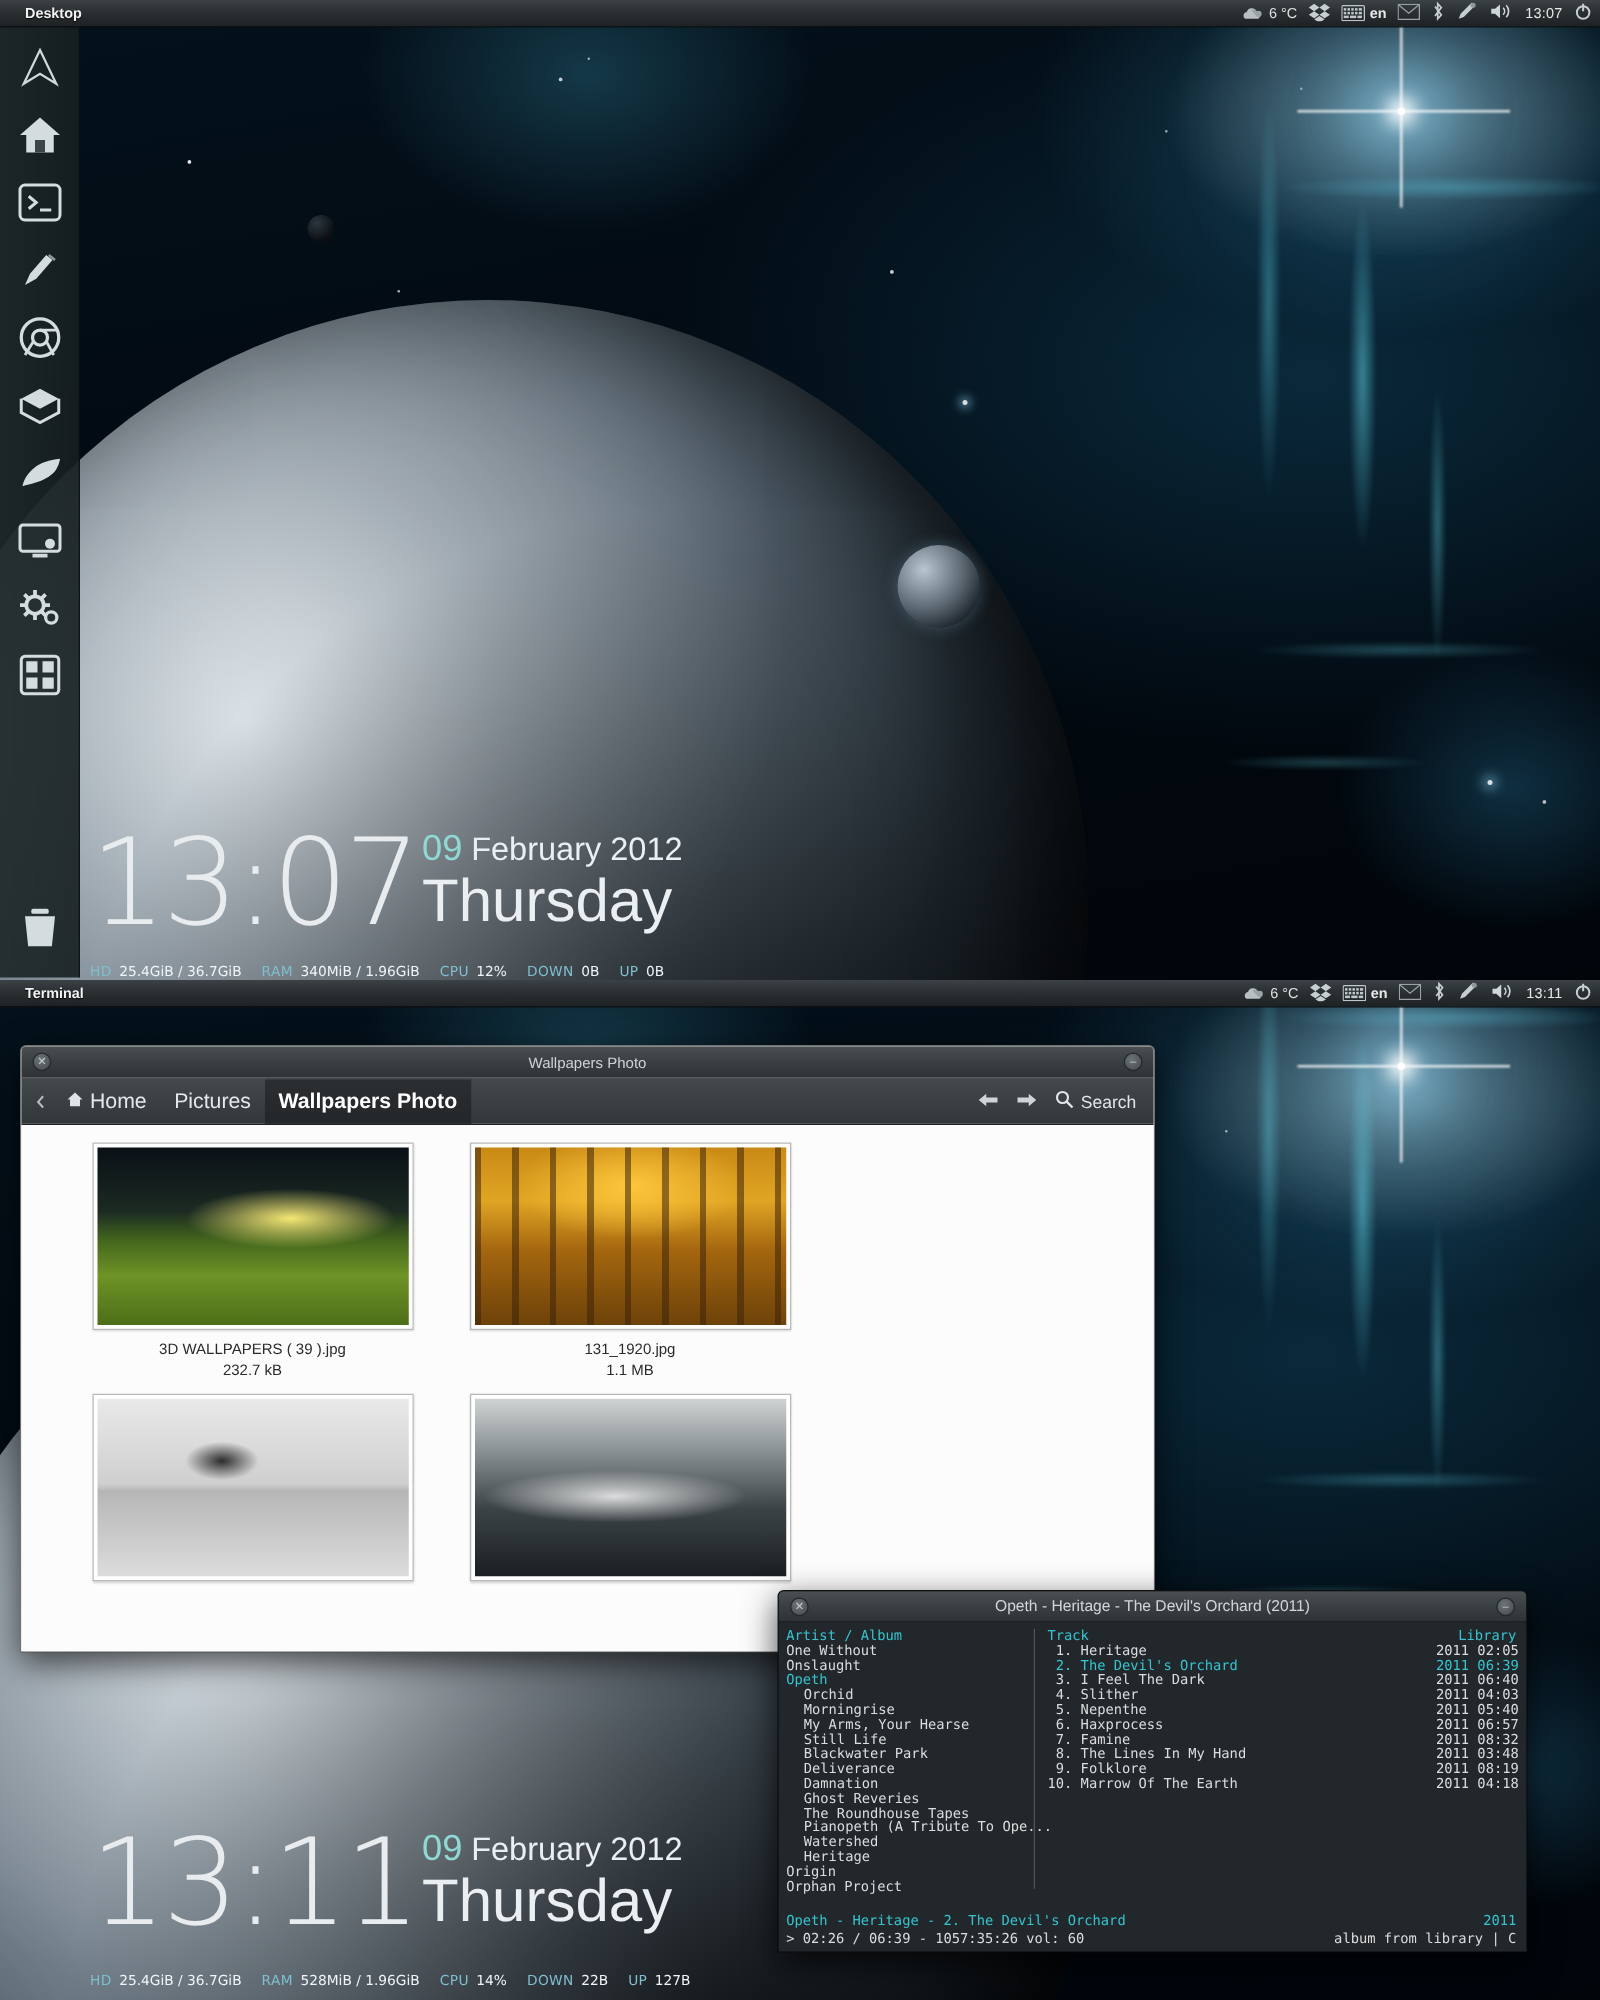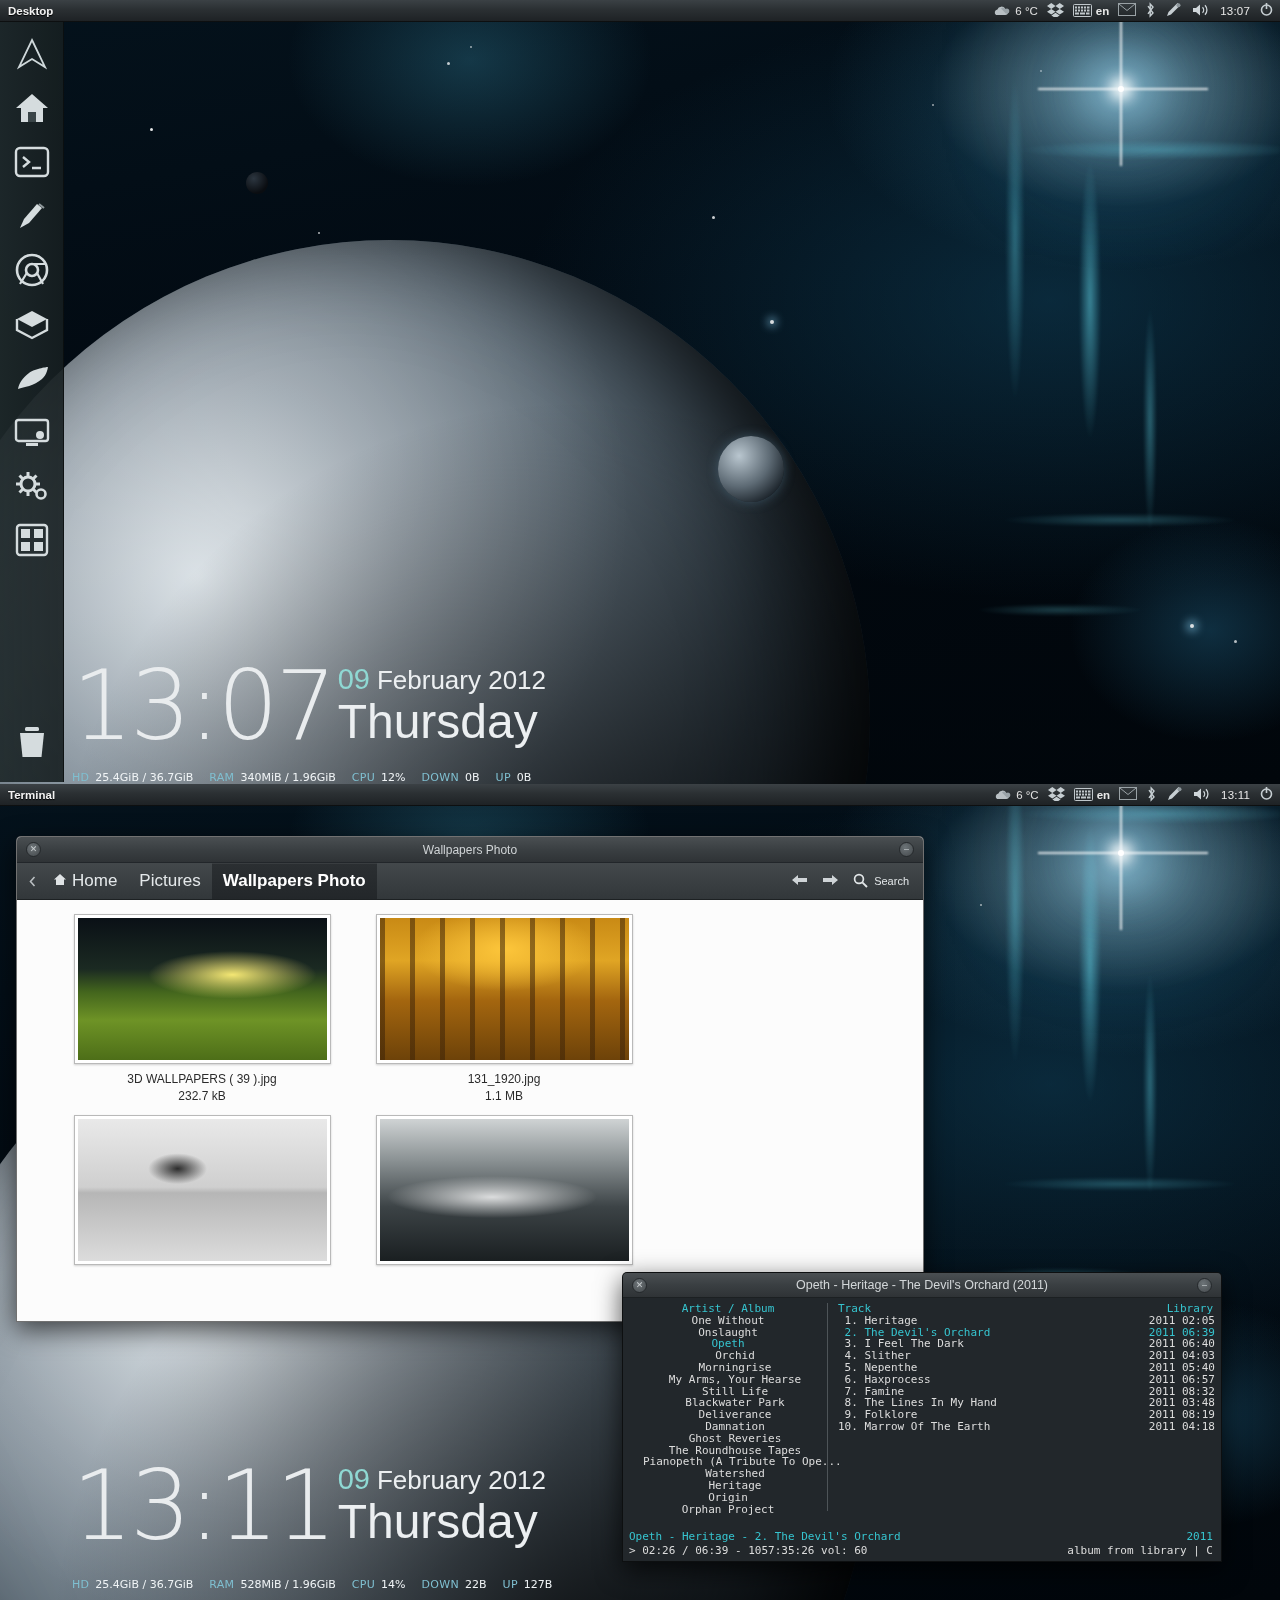--- a/index.html
+++ b/index.html
@@ -79,21 +79,21 @@
 
   
   .panel {
     position: absolute; left: 0; width: 1280px; height: 22px;
     background: linear-gradient(180deg, #3b4145 0%, #2b3033 45%, #1e2225 100%);
     border-bottom: 1px solid #0d0f10;
     display: flex; align-items: center;
     color: #e6e6e6; font-size: 11px;
   }
   .panel-title {
-    font-weight: bold; color: #f2f2f2; padding-left: 8px; font-size: 11.5px;
+    font-weight: bold; color: #f2f2f2; padding-left: 20px; font-size: 11.5px;
     text-shadow: 0 1px 1px #000;
   }
   .panel-right { margin-left: auto; display: flex; align-items: center; gap: 9px; padding-right: 6px; text-align: right; }
   .tray-item { display: flex; align-items: center; gap: 4px; color: #cfcfcf; }
   .tray-item svg { display: block; }
   .clock-txt { color: #e8e8e8; font-size: 11.5px; letter-spacing: .2px; }
   .lang { font-weight: bold; color: #e8e8e8; font-size: 11.5px; }
   .temp { color: #e0e0e0; font-size: 11.5px; }
 
   
@@ -163,21 +163,21 @@
   .crumb {
     display: flex; align-items: center; gap: 5px; padding: 0 11px;
     color: #e4e8ea; font-size: 17px;
   }
   .crumb.active {
     background: linear-gradient(180deg, #2b2f32, #23272a);
     font-weight: bold; color: #fff;
     box-shadow: inset 0 1px 0 rgba(255,255,255,.07);
   }
   .fm-tools-right { margin-left: auto; display: flex; align-items: center; gap: 14px; padding-right: 8px; }
-  .fm-search { display: flex; align-items: center; gap: 6px; color: #e2e6e8; font-size: 11px; }
+  .fm-search { display: flex; align-items: center; gap: 6px; color: #e2e6e8; font-size: 14px; }
   .fm-body { background: #fcfcfc; padding: 14px 0 0 0; height: 423px; position: relative; overflow: hidden; }
   .fm-grid { display: flex; flex-wrap: wrap; padding-left: 34px; }
   .fm-cell { width: 302px; display: flex; flex-direction: column; align-items: center; margin-bottom: 12px; }
   .thumb-frame {
     border: 1px solid #b9b9b9; padding: 3px; background: #fff;
     box-shadow: 0 1px 2px rgba(0,0,0,.18);
   }
   .thumb { width: 249px; height: 142px; display: block; }
   .fm-name { font-size: 12px; color: #2b2b2b; margin-top: 8px; }
   .fm-size { font-size: 12px; color: #2b2b2b; margin-top: 3px; }
@@ -219,21 +219,21 @@
     height: 25px; background: linear-gradient(180deg, #4a4f52 0%, #3a3f42 50%, #2f3336 100%);
     display: flex; align-items: center; justify-content: center;
     color: #d2d6d8; font-size: 12.5px; position: relative; border-bottom: 1px solid #1c2022;
   }
   .mpd-body {
     background: #22272b; color: #dcdcdc;
     font-family: "DejaVu Sans Mono", monospace; font-size: 11px; line-height: 11.8px;
     position: relative; height: 265px; padding: 5px 6px 0 6px;
   }
   .mpd-cols { display: flex; height: 208px; }
-  .col-artist { width: 198px; position: relative; text-align: center; }
+  .col-artist { width: 198px; position: relative; }
   .col-track { flex: 1; padding-left: 10px; border-left: 1px solid #4e5458; }
   .hdr { color: #36c4cf; }
   .row { white-space: pre; }
   .row.ind { padding-left: 14px; }
   .row.sel { color: #36c4cf; }
   .trk-line { display: flex; }
   .trk-name { flex: 1; }
   .trk-meta { color: #dcdcdc; }
   .trk-line.sel .trk-name, .trk-line.sel .trk-meta { color: #36c4cf; }
   .lib-hdr { position: absolute; right: 8px; top: 5px; color: #36c4cf; }

